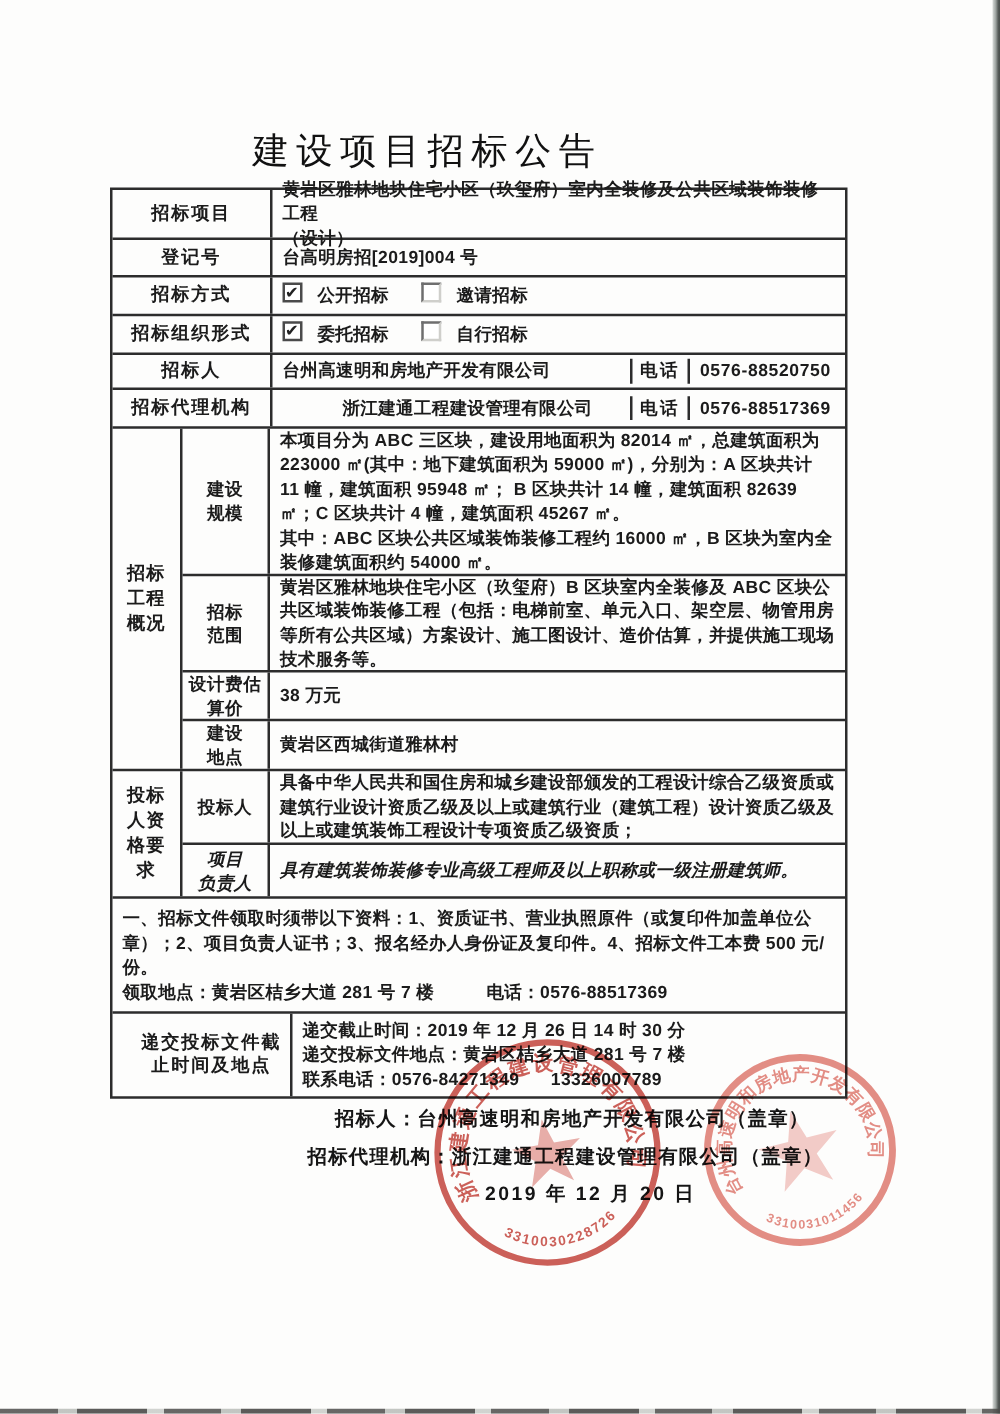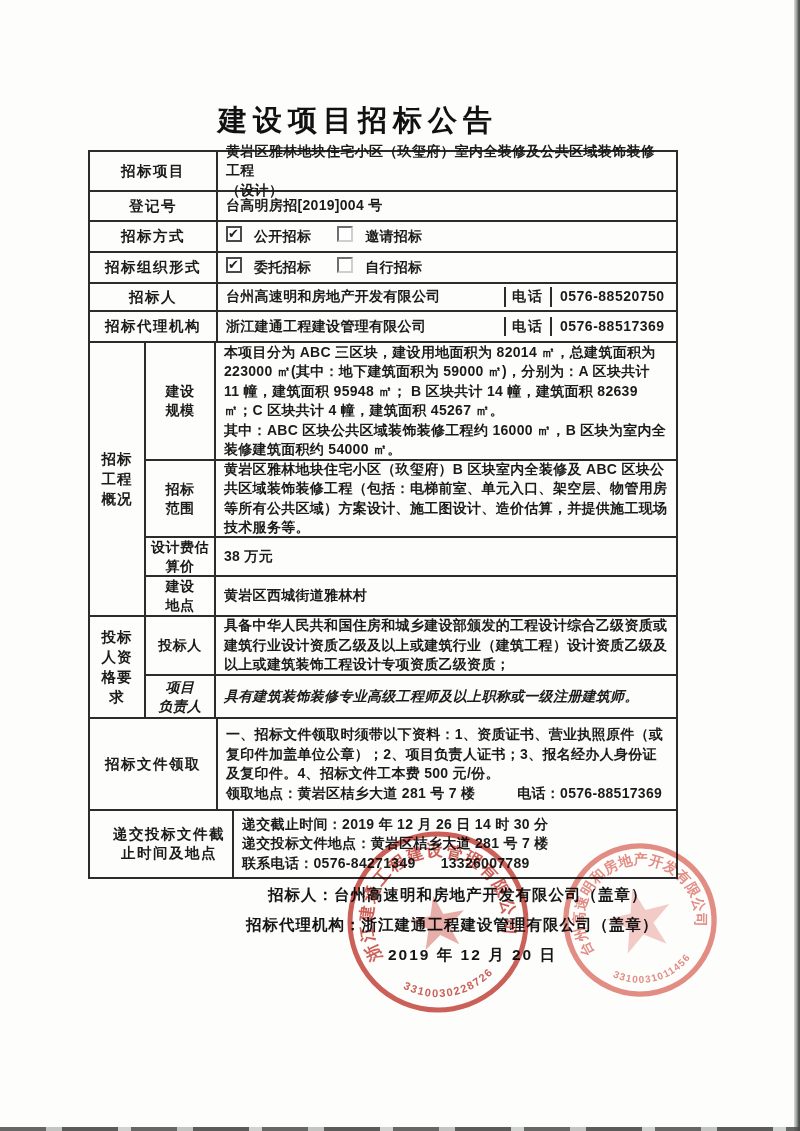--- a/index.html
+++ b/index.html
@@ -3,22 +3,22 @@
 <meta charset="utf-8">
 <style>
   html,body{margin:0;padding:0;}
   body{
     width:800px;height:1131px;position:relative;overflow:hidden;
     background:#fdfdfc;
     font-family:"Liberation Sans","DejaVu Sans",sans-serif;
     color:#1b1b1b;
   }
   .page-title{
-    position:absolute;top:101px;left:88px;width:540px;
-    text-align:center;font-size:29px;font-weight:bold;letter-spacing:6px;
+    position:absolute;top:101px;left:72px;width:540px;
+    text-align:center;font-size:29px;font-weight:normal;letter-spacing:6px;
     color:#111;
   }
   
   .btable{
     position:absolute;left:88px;top:150px;width:590px;
     border:2px solid #2c2c2c;box-sizing:border-box;
     display:flex;flex-direction:column;background:transparent;
   }
   .row{display:flex;border-bottom:2px solid #2c2c2c;box-sizing:border-box;}
   .row:last-child{border-bottom:none;}
@@ -63,21 +63,21 @@
     flex:0 0 70px;border-right:2px solid #2c2c2c;box-sizing:border-box;
     display:flex;align-items:center;justify-content:center;text-align:center;
     font-weight:bold;font-size:14px;letter-spacing:0.5px;line-height:19px;white-space:pre-wrap;
   }
   
   .h-project{height:40px;}
   .h-reg{height:30px;}
   .h-method{height:31px;}
   .h-org{height:31px;}
   .h-tender{height:28px;}
-  .h-agency{height:31px;}
+  .h-agency{height:31px;gap:48px;}
   .h-scale{height:118px;}
   .h-scope{height:77px;}
   .h-fee{height:39px;}
   .h-loc{height:38px;}
   .h-bidder{height:59px;}
   .h-manager{height:41px;font-style:italic;}
   .h-collect{height:92px;}
   .h-submit{height:66px;margin-left:16px;}
   
   .f-line{position:absolute;font-weight:bold;font-size:15.5px;letter-spacing:1px;color:#151515;}
@@ -228,21 +228,20 @@
         <div class="slab">项目
 负责人</div>
         <div class="content">
             <span class="celltext">具有建筑装饰装修专业高级工程师及以上职称或一级注册建筑师。</span>
           </div>
       </div>
     </div>
   </div>
 
   <div class="row h-collect">
-    <div class="lab">招标文件领取</div>
     <div class="content">
         <span class="celltext">一、招标文件领取时须带以下资料：1、资质证书、营业执照原件（或复印件加盖单位公章）；2、项目负责人证书；3、报名经办人身份证及复印件。4、招标文件工本费 500 元/份。
 领取地点：黄岩区桔乡大道 281 号 7 楼          电话：0576-88517369</span>
       </div>
   </div>
 
   <div class="row h-submit">
     <div class="lab">递交投标文件截
 止时间及地点</div>
     <div class="content">

